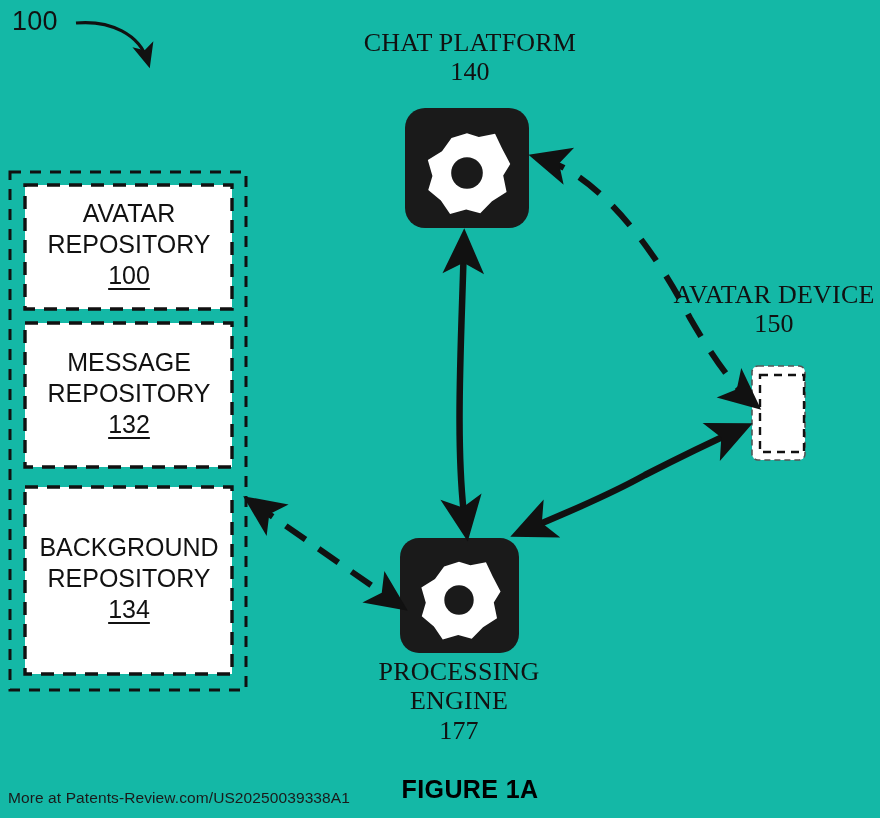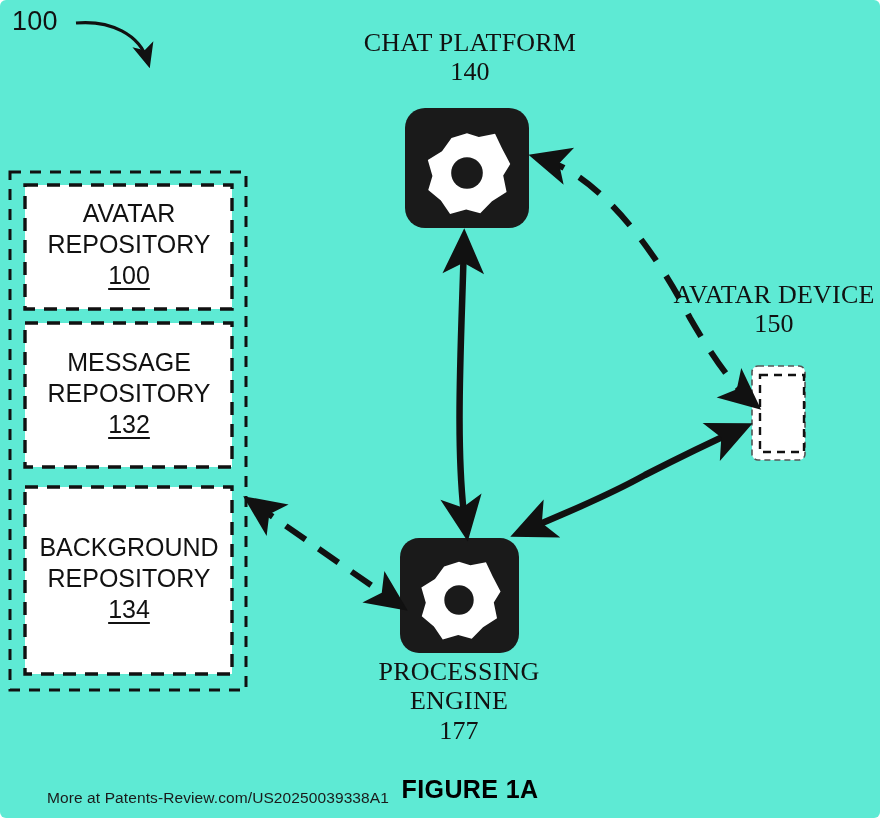--- a/index.html
+++ b/index.html
@@ -9,22 +9,21 @@
   }
   body {
     font-family: "Liberation Sans", sans-serif;
     color: #000000;
   }
   #figure-root {
     position: relative;
     width: 880px;
     height: 818px;
     overflow: hidden;
-    background: #5eead4;
-    border-radius: 6px;
+    background: #14b8a6;
   }
   #figure-svg {
     position: absolute;
     left: 0;
     top: 0;
     width: 880px;
     height: 818px;
   }
   .lbl {
     position: absolute;
@@ -89,21 +88,20 @@
     letter-spacing: 0.4px;
   }
   #source-note {
     position: absolute;
     left: 8px;
     top: 789px;
     font-size: 15.5px;
     color: #1a1a1a;
     letter-spacing: 0.1px;
     text-align: left;
-    margin-left: 39px;
   }
 </style>
 </head>
 <body>
 
 <div id="figure-root">
 
   <svg id="figure-svg" viewBox="0 0 880 818">
     <defs>
 

